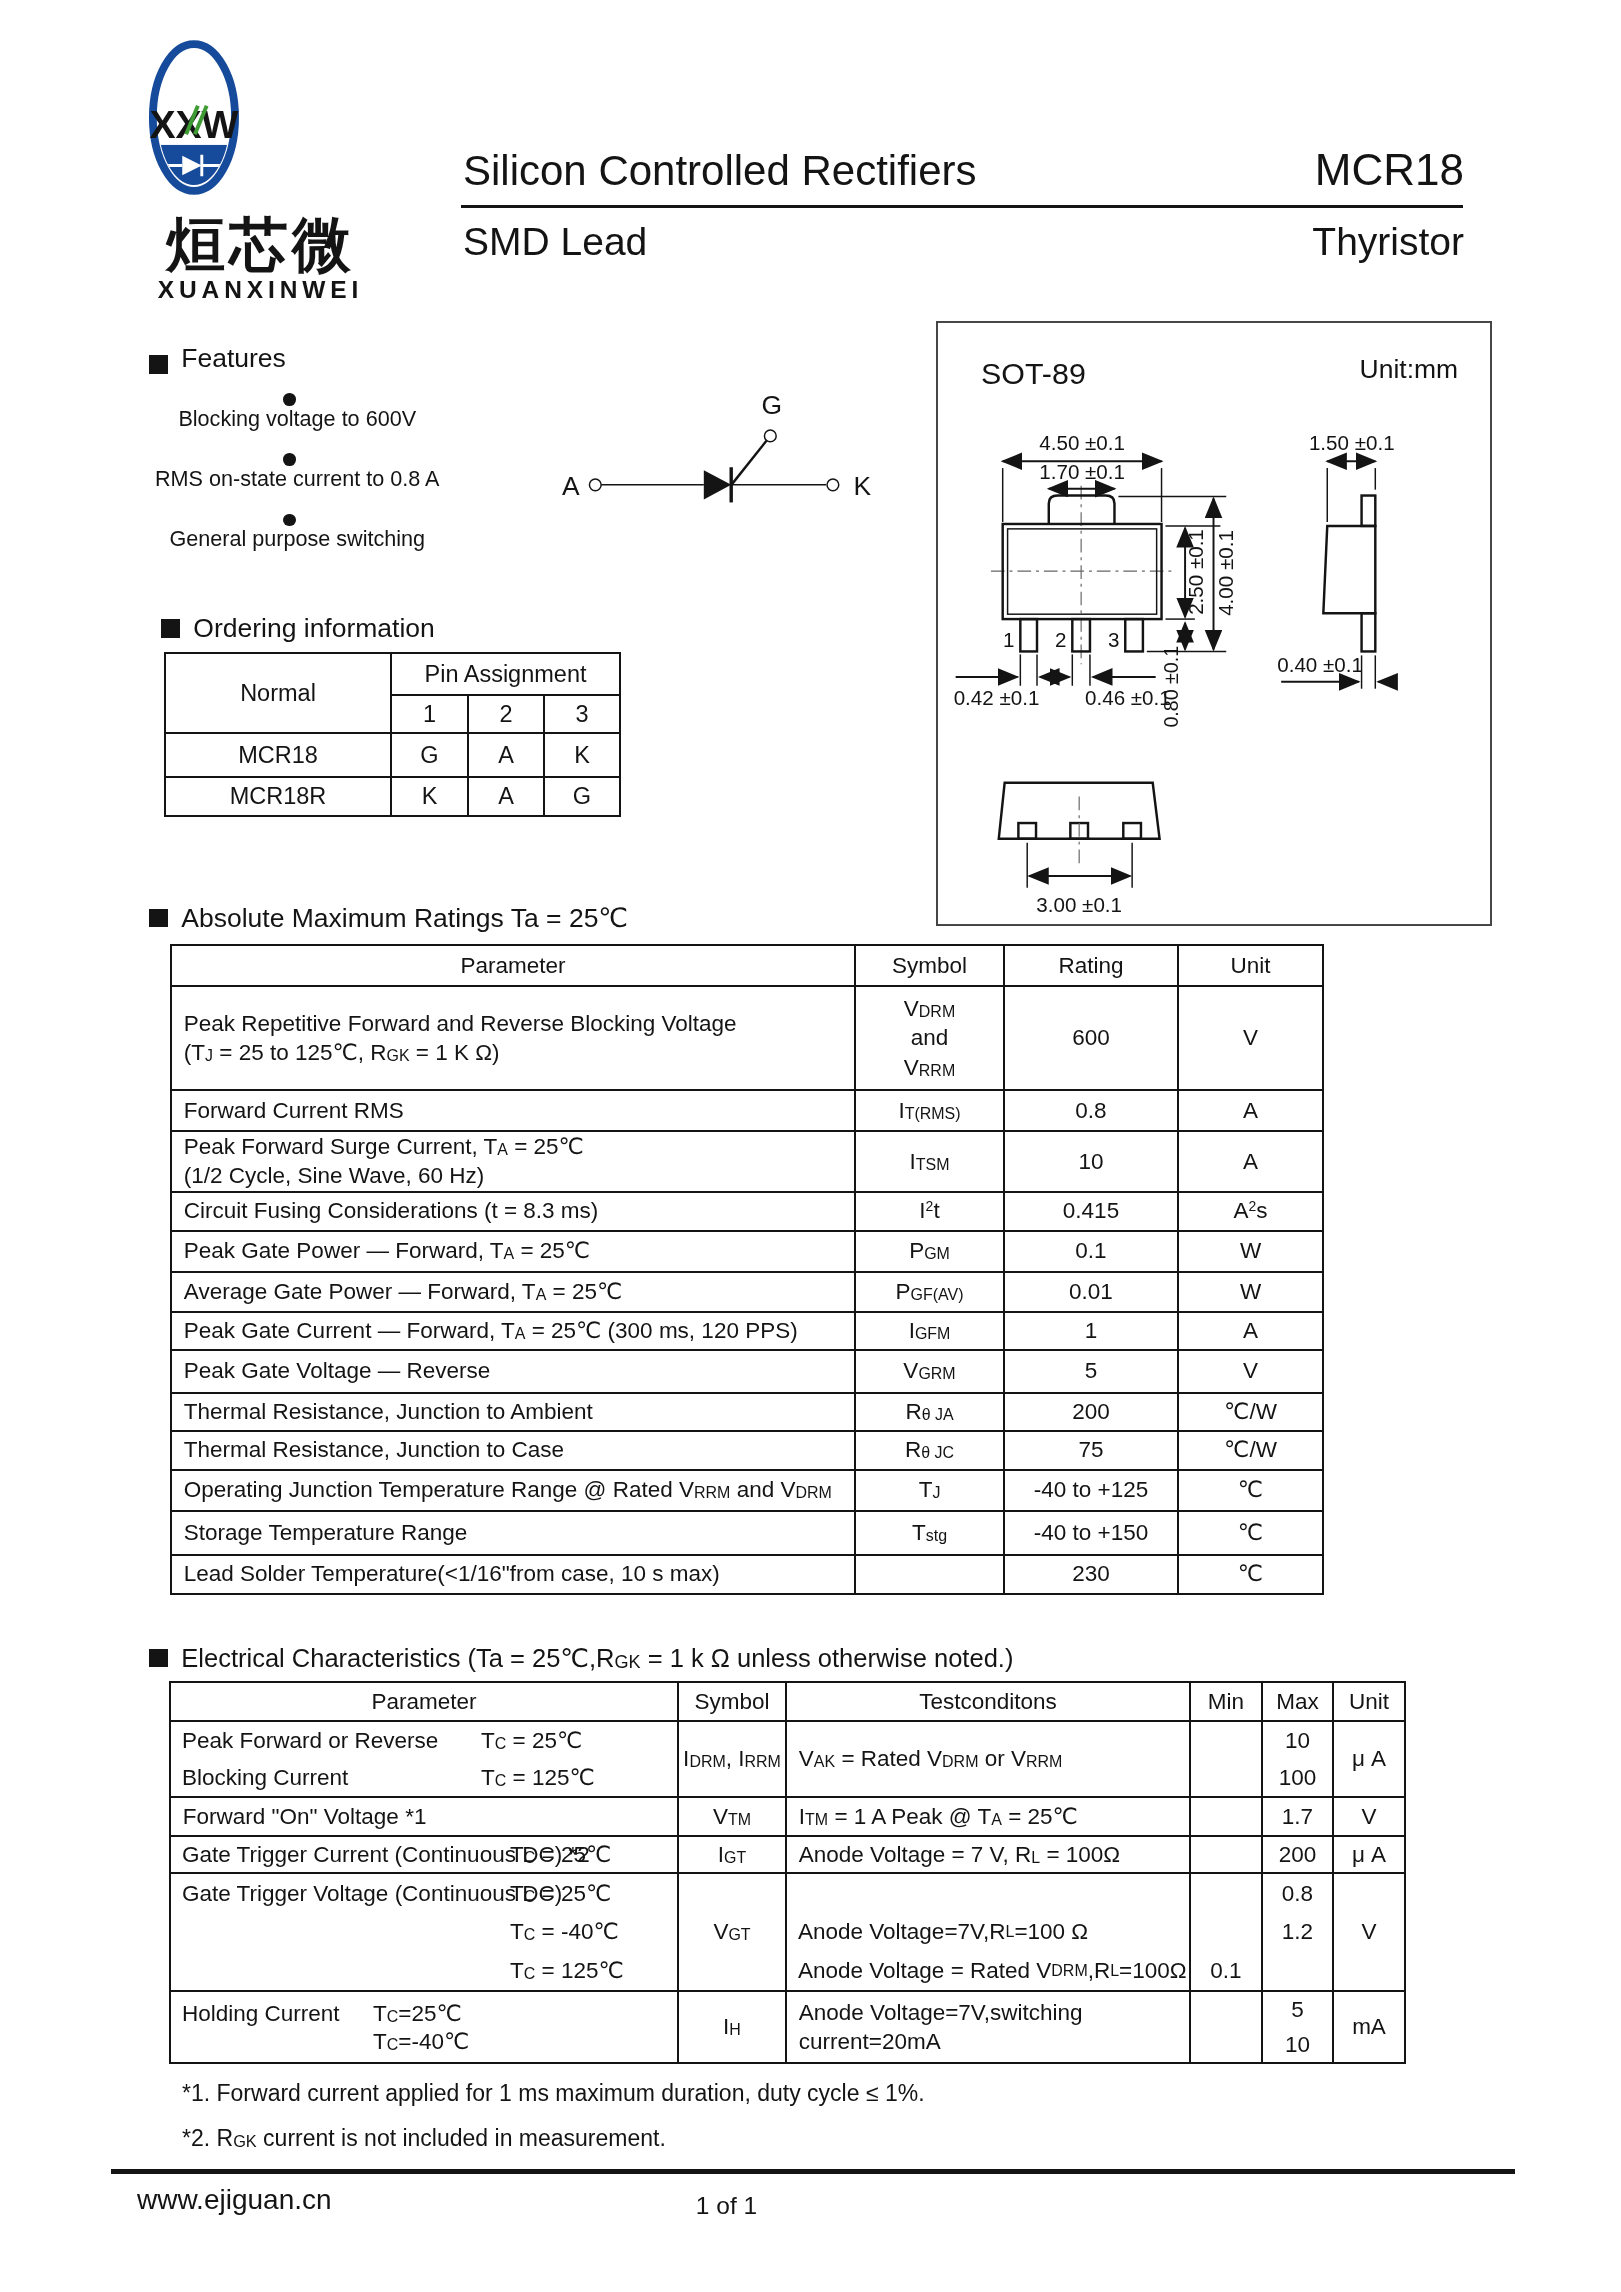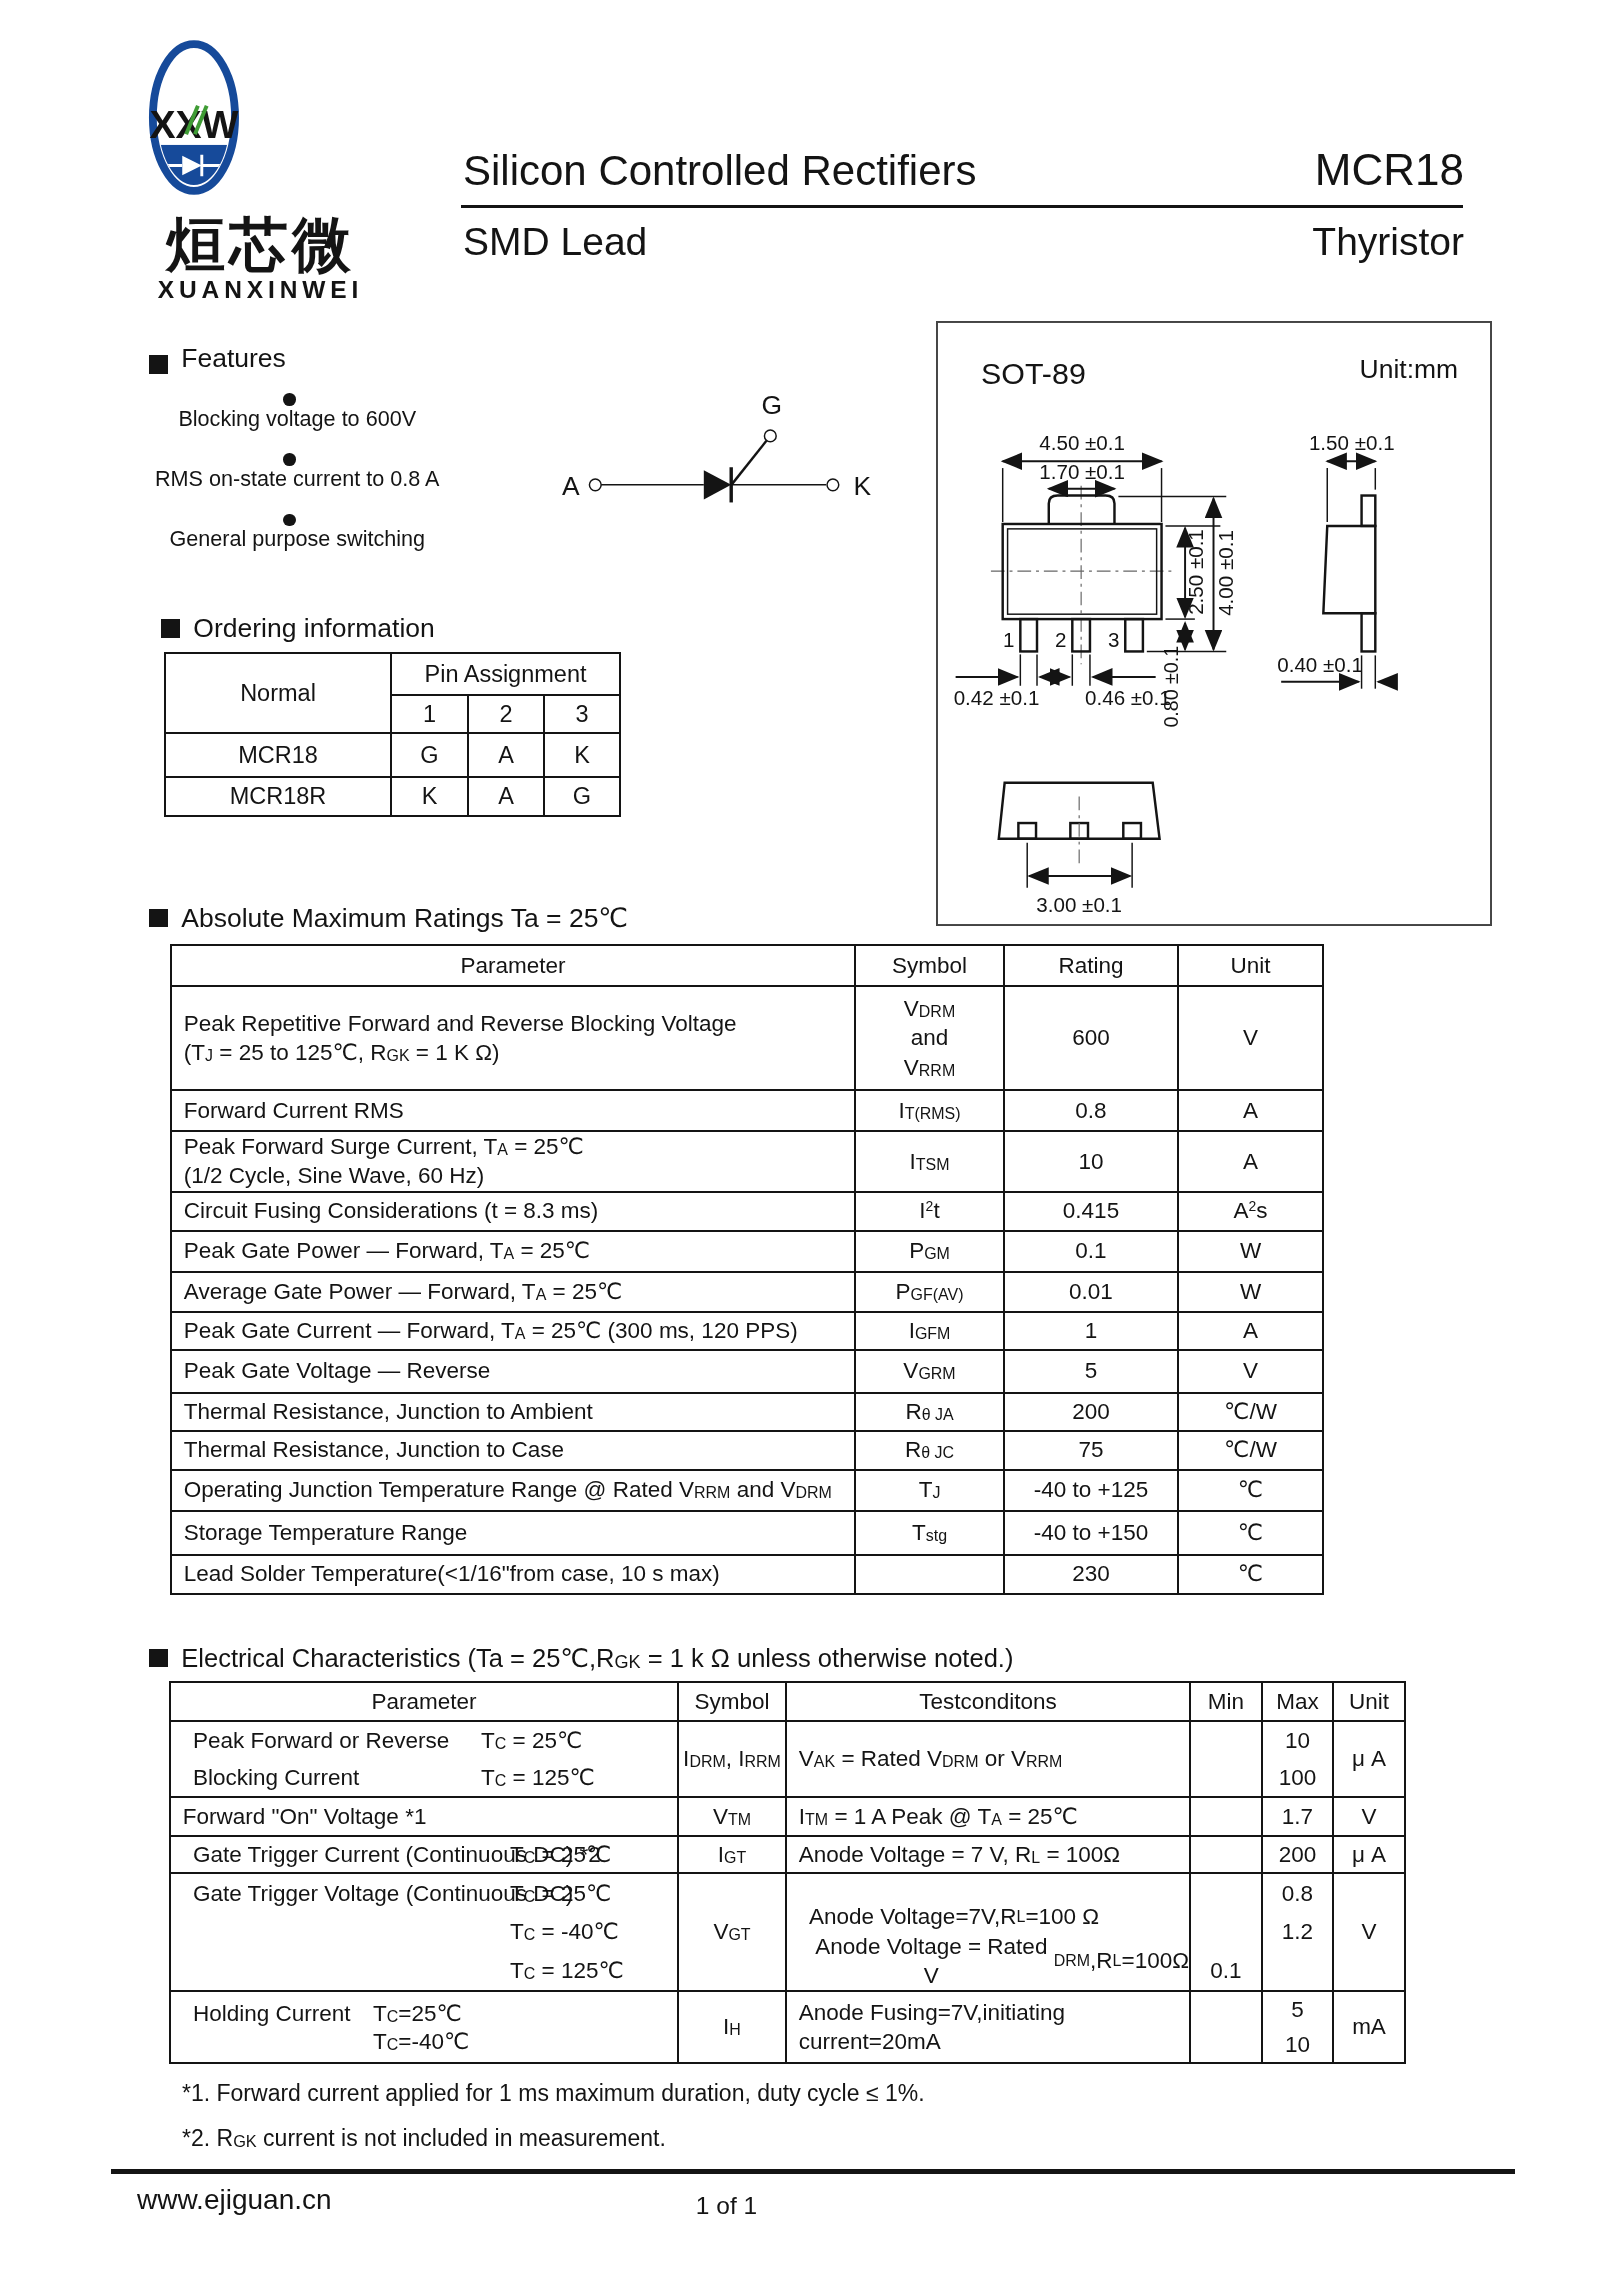--- a/index.html
+++ b/index.html
@@ -28,21 +28,21 @@
 
   
   table{border-collapse:collapse;table-layout:fixed;}
   .dtable{border:2.9px solid #141414;}
   .dtable td,.dtable th{border:2px solid #141414;font-weight:400;text-align:center;
        vertical-align:middle;padding:0;font-size:22.5px;line-height:1.3;overflow:hidden;}
   .dtable .lf{text-align:left;padding-left:11.8px;padding-right:5.9px;}
   .ord td,.ord th{font-size:23.5px;}
   .ord .hsep{border-bottom:2.9px solid #141414;}
   .slots{display:flex;flex-direction:column;width:100%;}
-  .slot{flex:1;display:flex;align-items:center;position:relative;padding-left:22px;box-sizing:border-box;}
+  .slot{flex:1;display:flex;align-items:center;position:relative;padding-left:11px;box-sizing:border-box;}
   .slot.ctr{justify-content:center;padding-left:0;}
   .ptemp{position:absolute;}
   .tA{left:310px;} .tB{left:339px;} .tC{left:202px;}
 
   .note{font-size:23px;margin-left:15px;}
   .footer-rule{left:111px;top:2169px;width:1404px;height:4.9px;background:#141414;}
   .site{left:137px;top:2184px;font-size:28px;}
   .pagenum{left:0;top:2192px;width:1453px;text-align:center;font-size:24.5px;}
 
   svg text{font-family:"Liberation Sans","DejaVu Sans",sans-serif;fill:#141414;}
@@ -444,21 +444,21 @@
           <div class="slot">
                 <span>Holding Current</span>
                 <span class="ptemp tC">T<sub>C</sub>=25℃</span>
               </div>
           <div class="slot">
                 <span class="ptemp tC">T<sub>C</sub>=-40℃</span>
               </div>
         </div>
       </td>
       <td>I<sub>H</sub></td>
-      <td class="lf">Anode Fusing=7V,initiating current=20mA</td>
+      <td class="lf">Anode Voltage=7V,switching current=20mA</td>
       <td></td>
       <td>
         <div class="slots" style="height:70px">
           <div class="slot ctr">5</div>
           <div class="slot ctr">10</div>
         </div>
       </td>
       <td>mA</td>
     </tr>
   </tbody>

